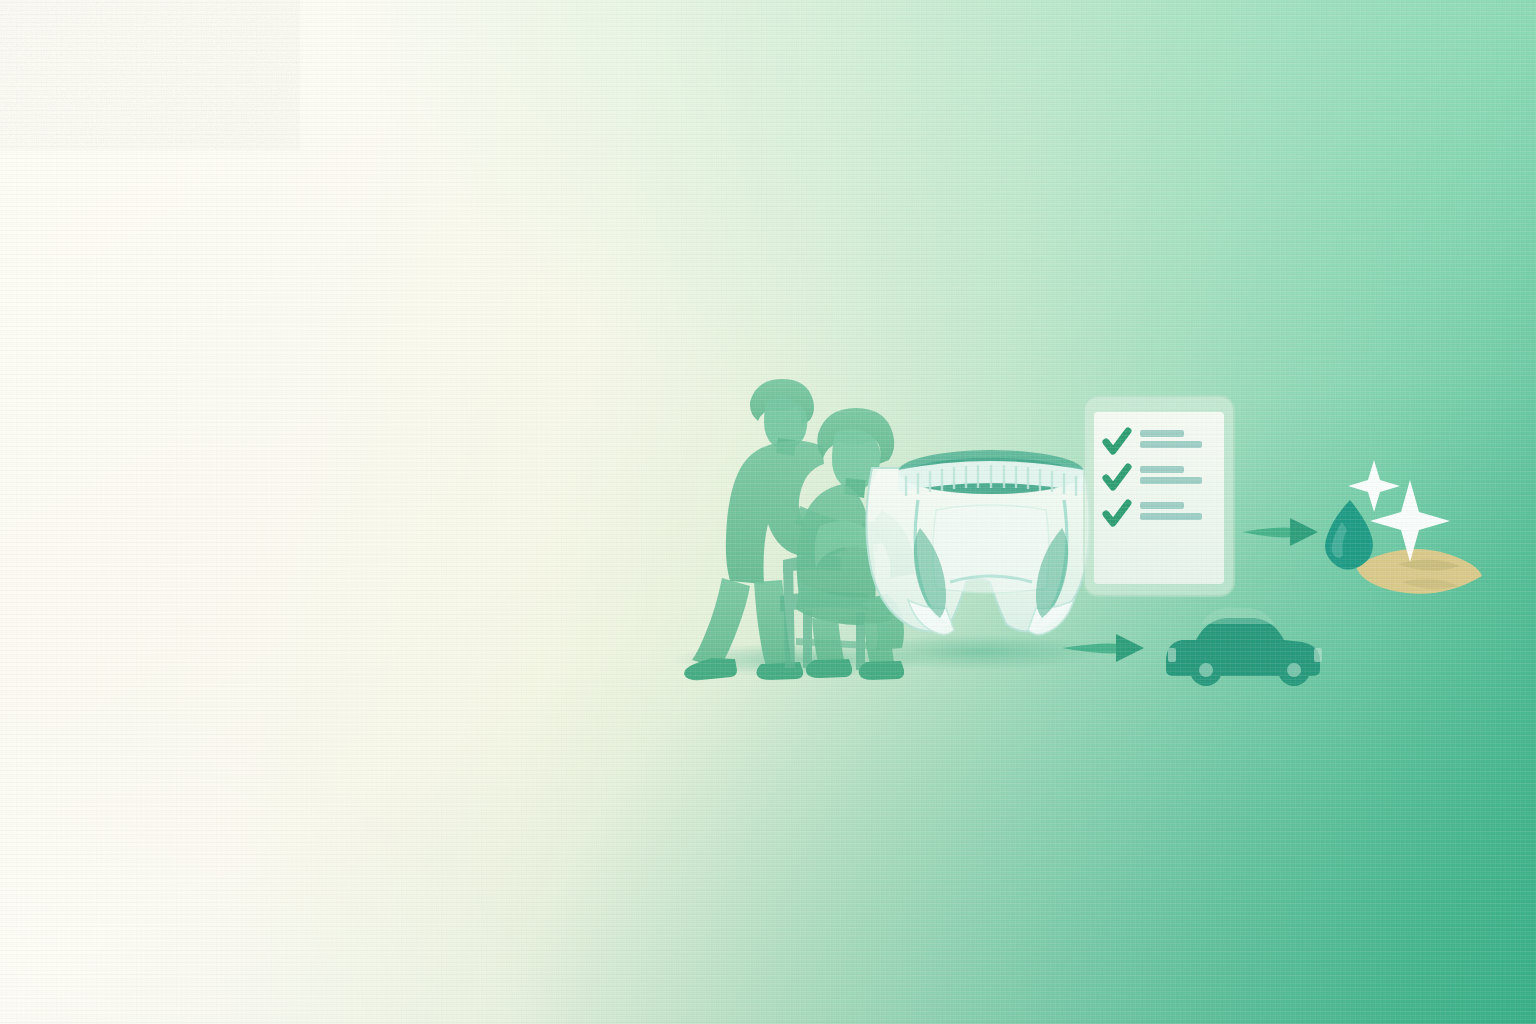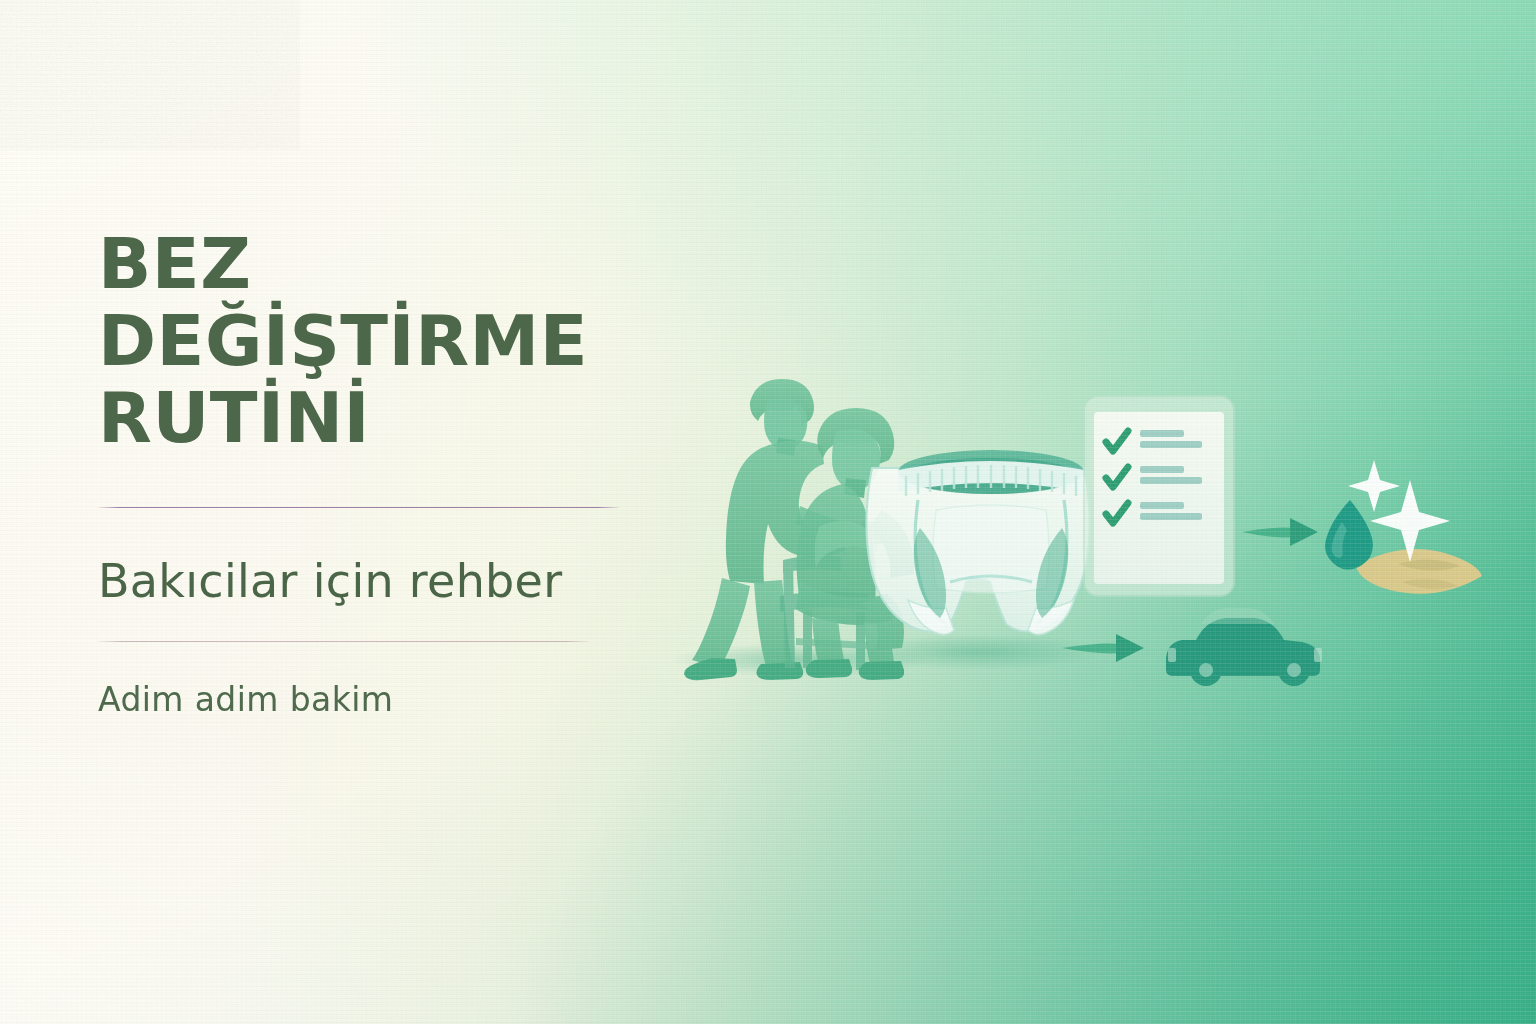--- a/index.html
+++ b/index.html
@@ -369,24 +369,14 @@
   <div class="tex-weave"></div>
   <svg class="tex-speckle" xmlns="http://www.w3.org/2000/svg">
     <filter id="grain">
       <feTurbulence type="fractalNoise" baseFrequency="0.85" numOctaves="3" stitchTiles="stitch"></feTurbulence>
       <feColorMatrix type="saturate" values="0"></feColorMatrix>
     </filter>
     <rect width="100%" height="100%" filter="url(#grain)" opacity="0.40"></rect>
   </svg>
   <div class="vignette"></div>
 
-  <div class="text-block">
-    <div class="title">
-      <div>BEZ DEĞİŞTİRME</div>
-      <div>RUTİNİ</div>
-    </div>
-    <hr class="rule rule-top">
-    <div class="subtitle">Bakıcilar için rehber</div>
-    <hr class="rule rule-bottom">
-    <div class="tagline">Adim adim bakim</div>
-  </div>
 
 </div>
 
 </body></html>

